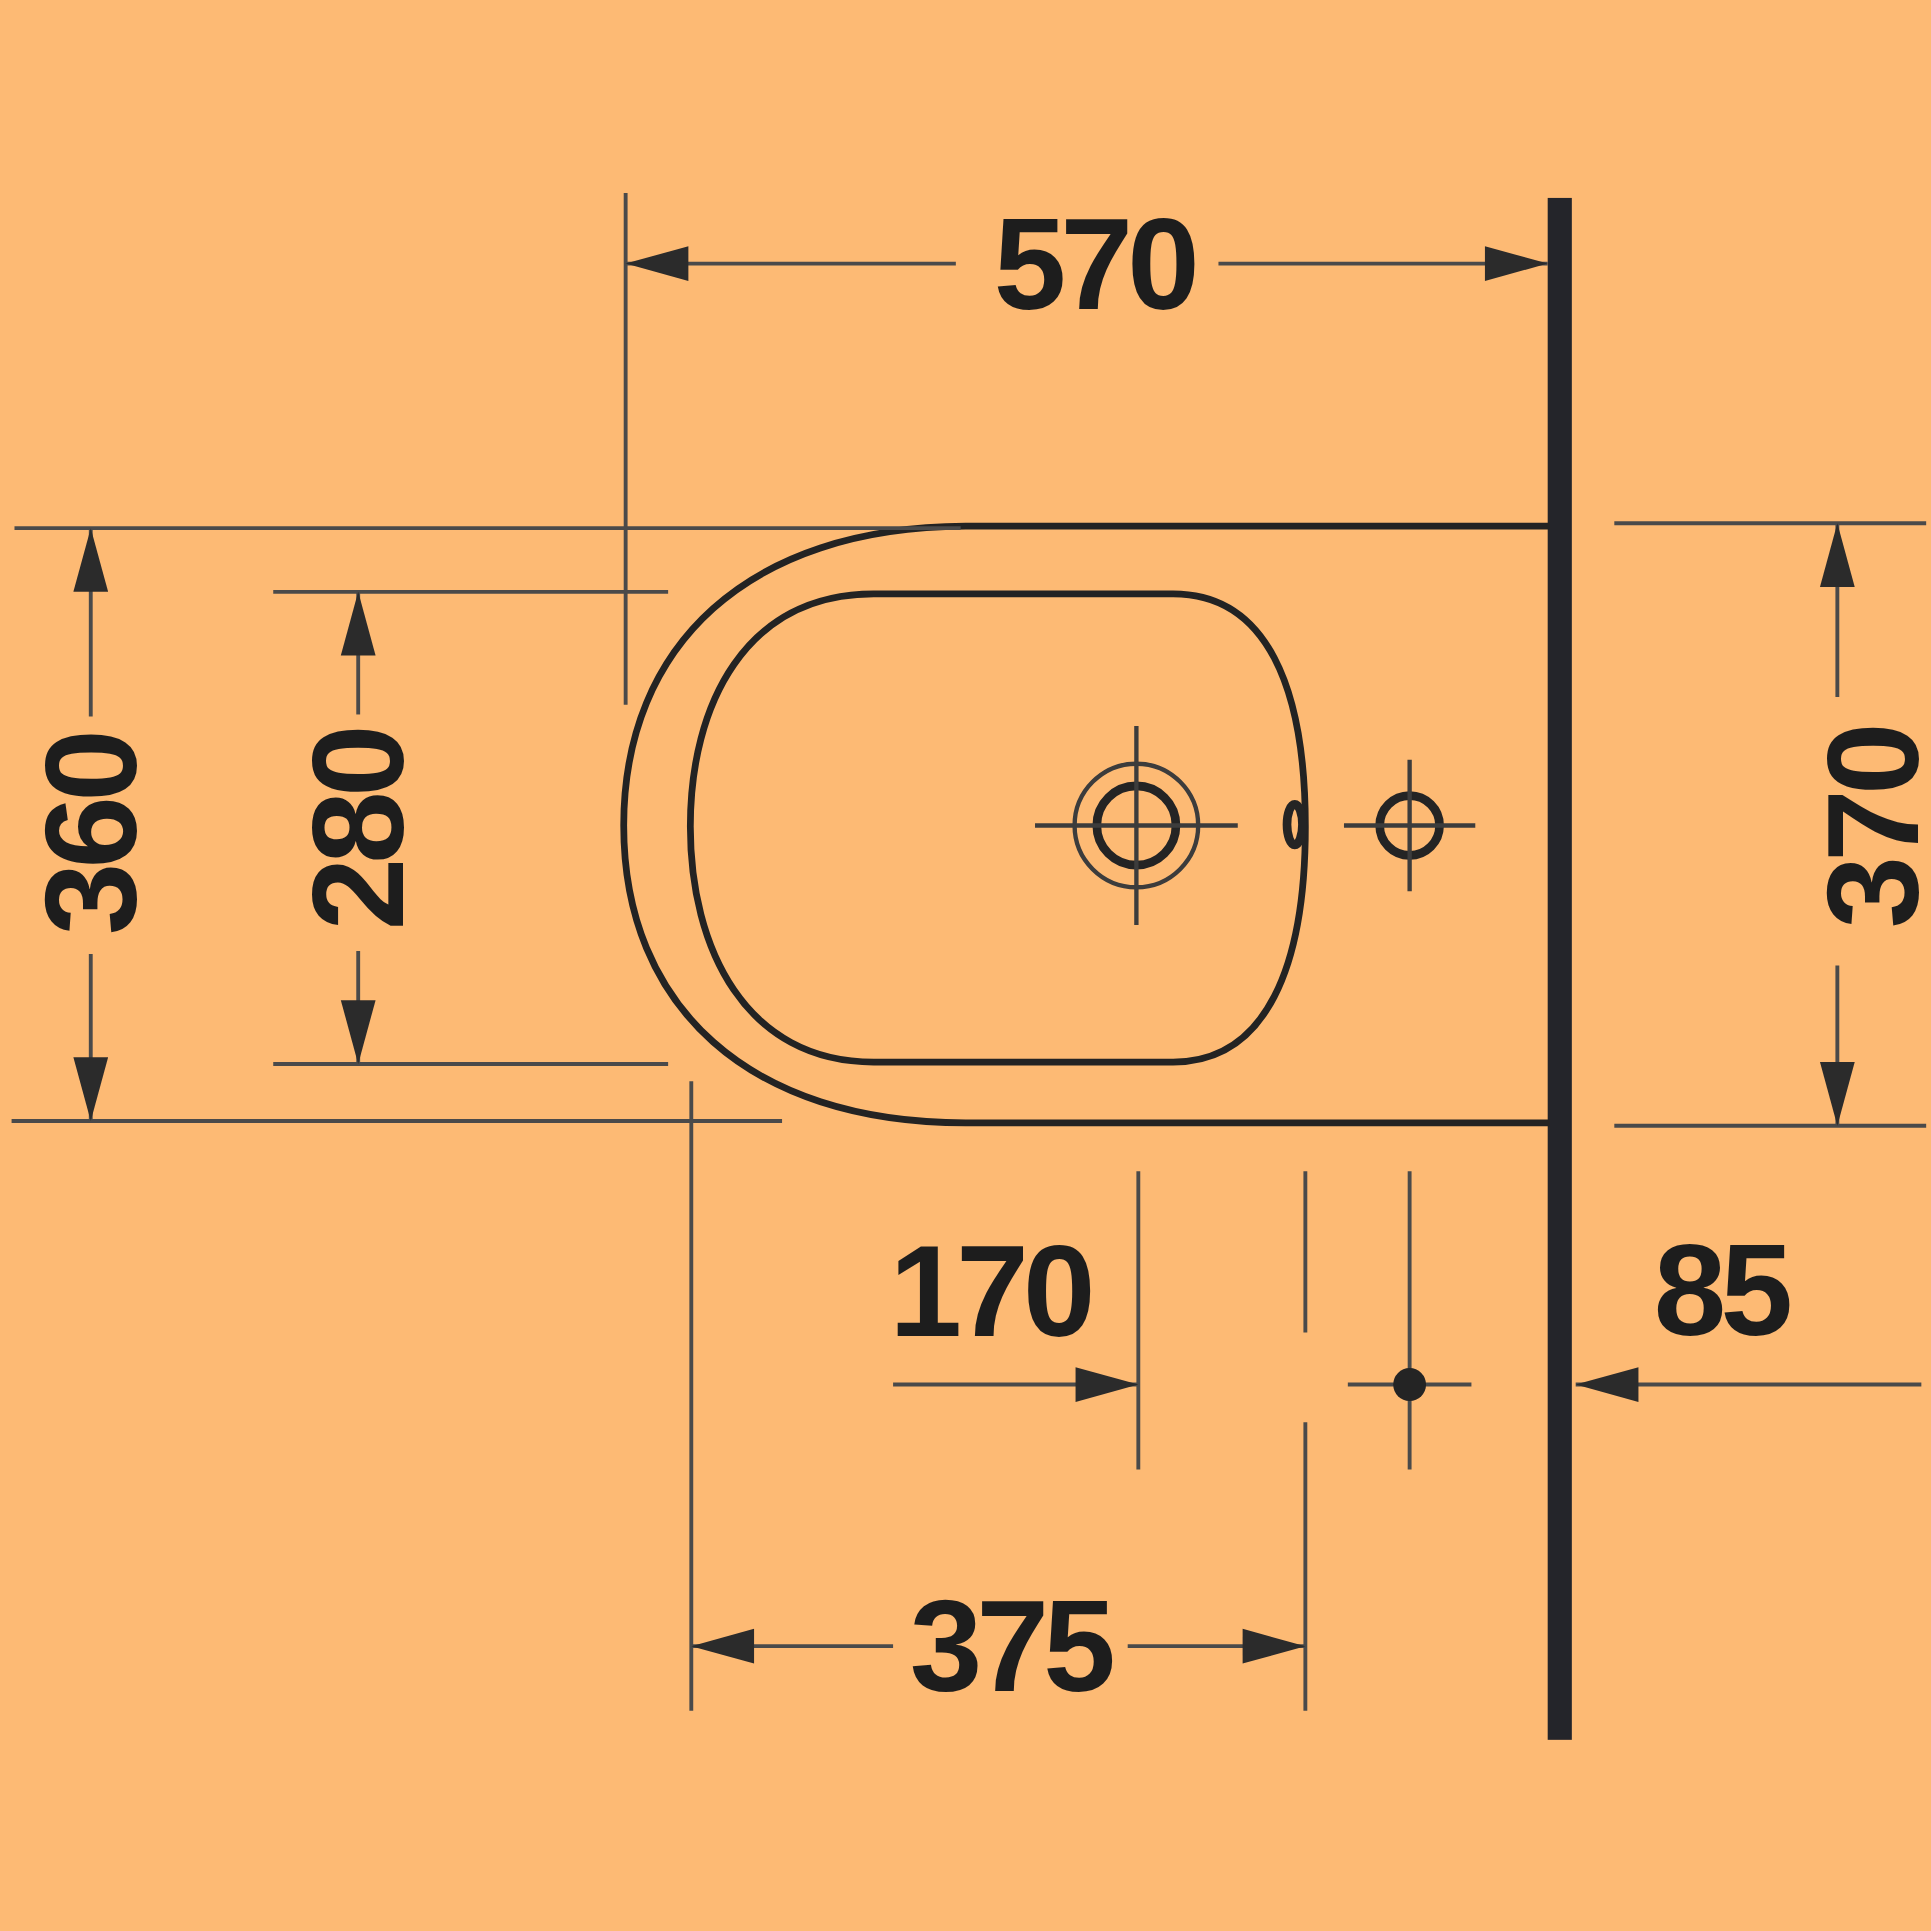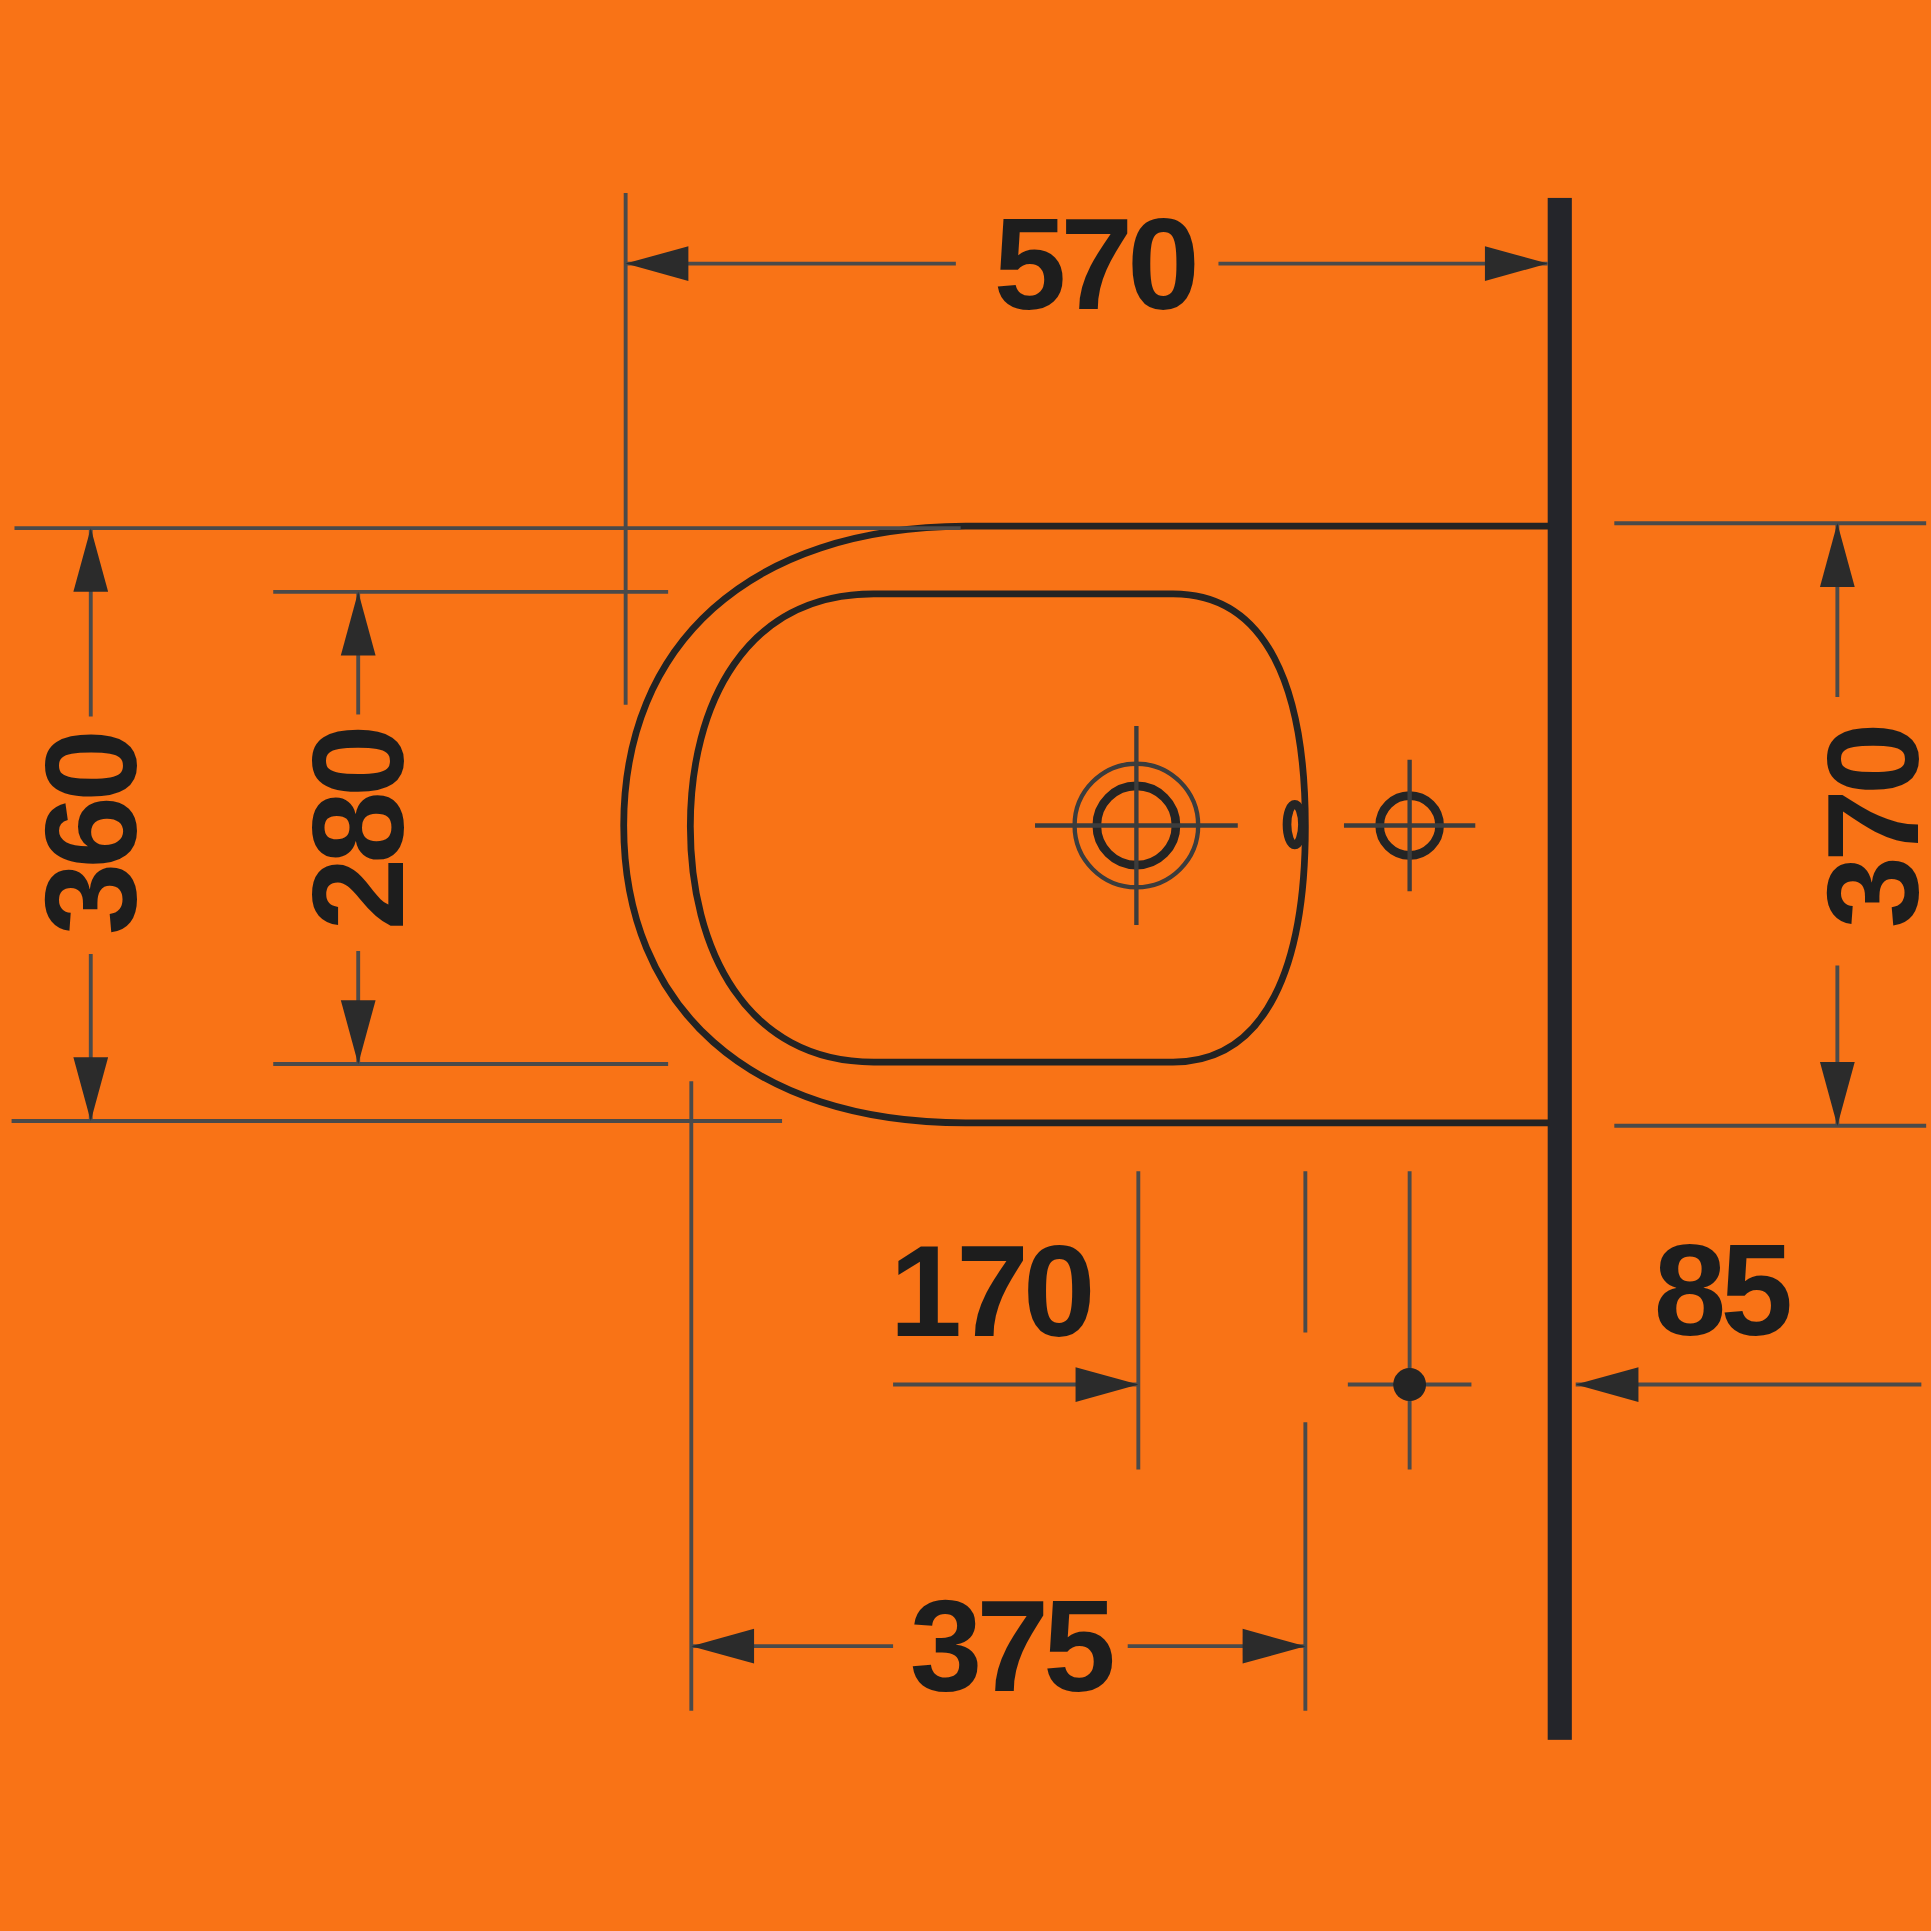--- a/index.html
+++ b/index.html
@@ -1,19 +1,19 @@
 <!DOCTYPE html>
 <html><head>
 <meta charset="utf-8">
 <style>
   html,body{margin:0;padding:0;background:#ffffff;}
   #stage{
     position:relative;
     width:1931px;height:1931px;
-    background:#f97316;
+    background:#fdba74;
     font-family:"Liberation Sans", sans-serif;
     overflow:hidden;
   }
   svg{position:absolute;left:0;top:0;}
   .outline{fill:none;stroke:#232323;stroke-width:7;}
   .thin{fill:none;stroke:#4a4a4a;stroke-width:4;}
   .thin2{fill:none;stroke:#3c3c3c;stroke-width:4.5;}
   .thick-sym{fill:none;stroke:#242424;stroke-width:9;}
   .arrow{fill:#2b2b2b;stroke:none;}
   .dot{fill:#242424;stroke:none;}

